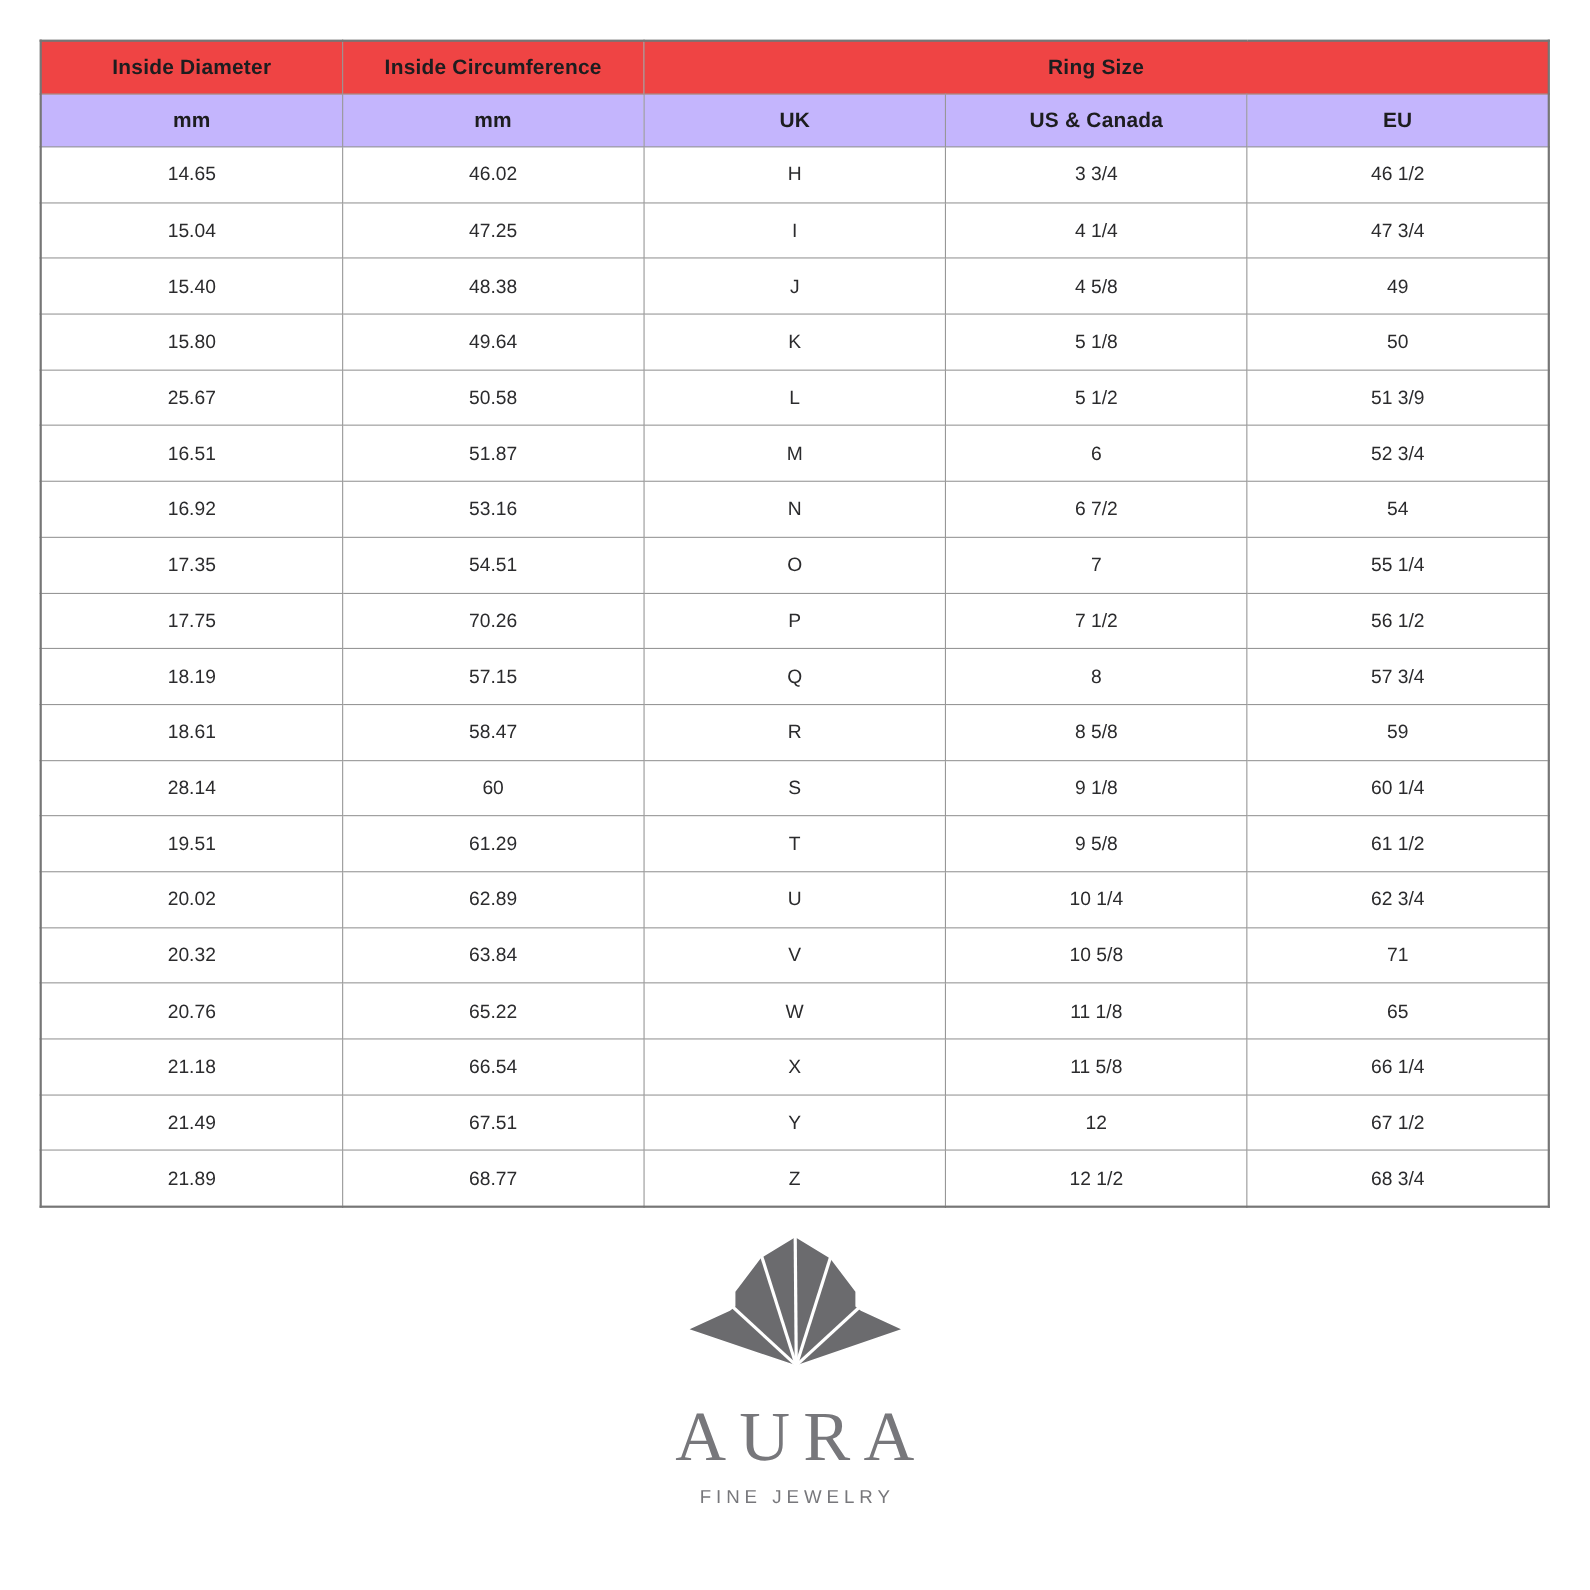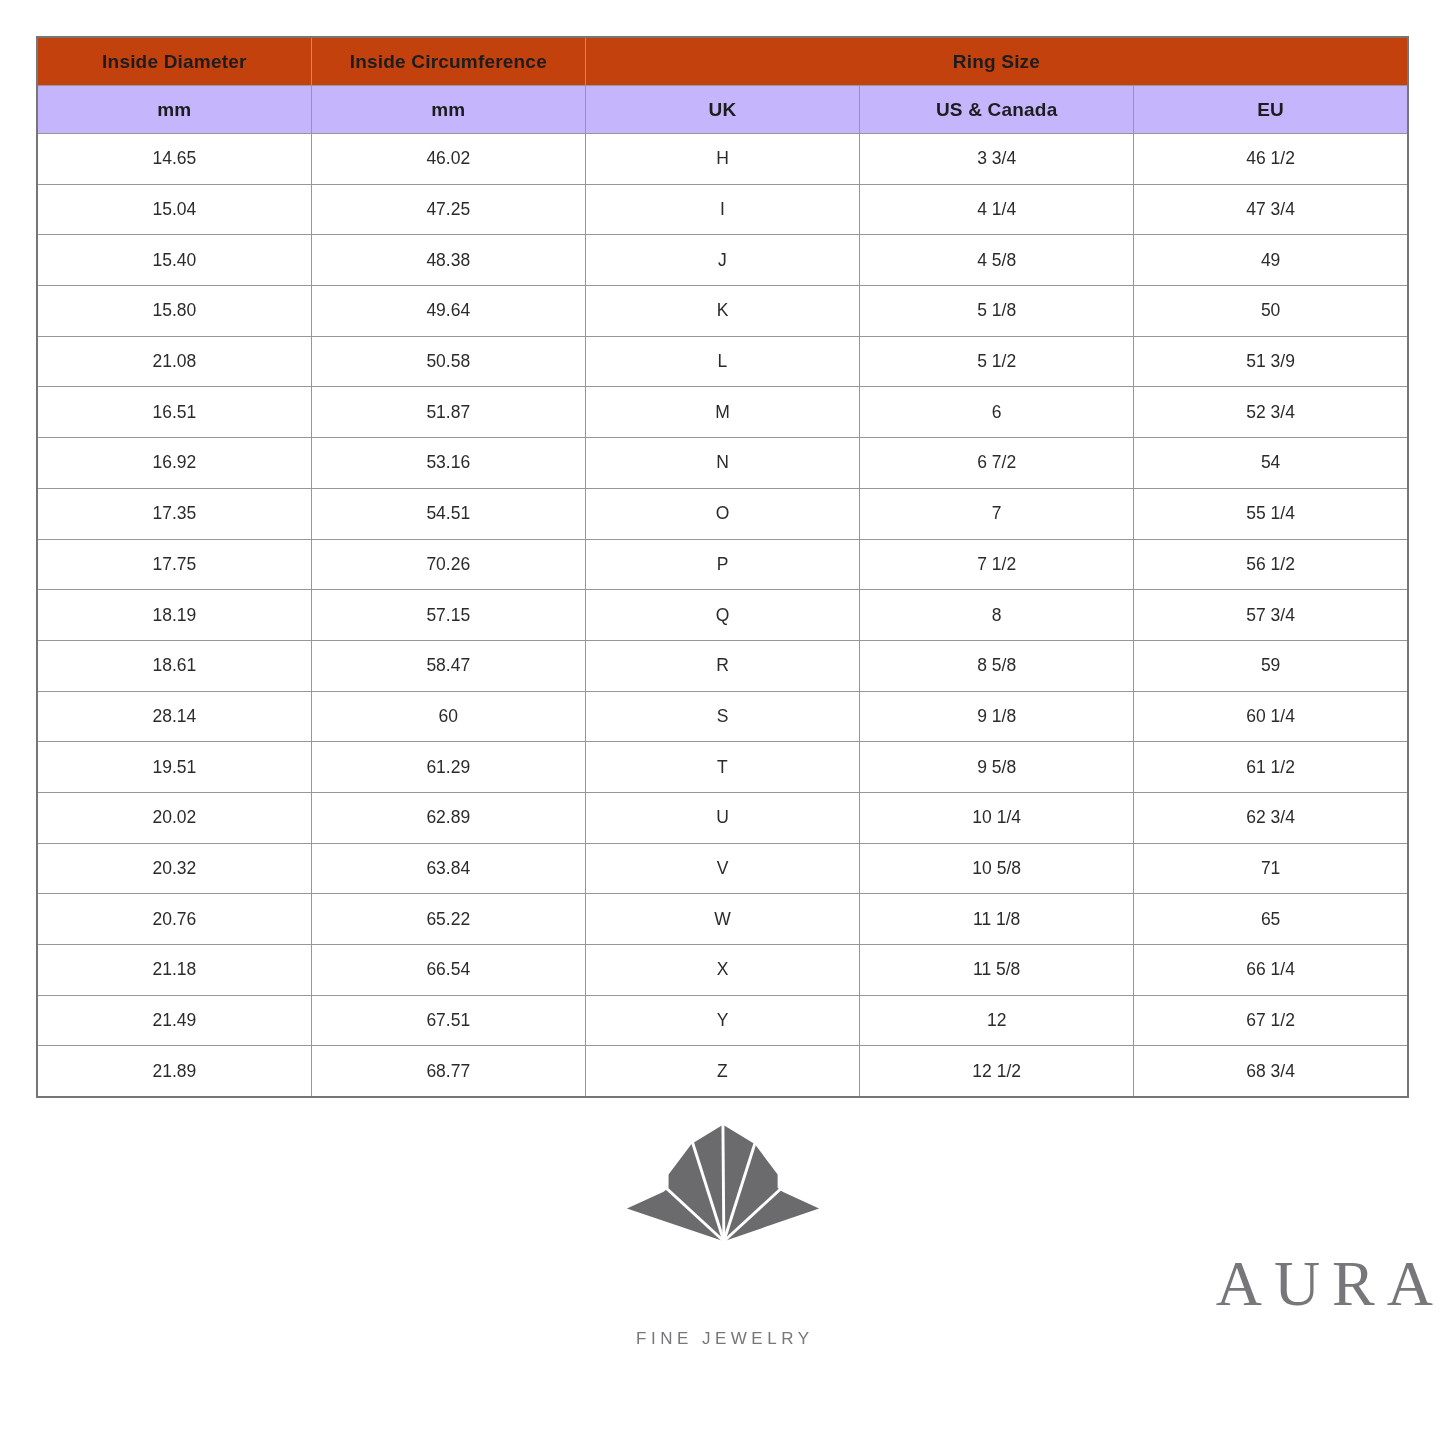--- a/index.html
+++ b/index.html
@@ -31,21 +31,21 @@
     padding: 0;
   }
   table.size-chart thead th {
     height: 47px;
     font-size: 19px;
     font-weight: 700;
     color: #1d1d1f;
     letter-spacing: 0.2px;
   }
   table.size-chart thead tr.main-head th {
-    background: #c2410c;
+    background: #ef4444;
   }
   table.size-chart thead tr.sub-head th {
     background: #c4b5fd;
   }
   table.size-chart tbody td {
     height: 49.7px;
     font-size: 17.5px;
     font-weight: 400;
     color: #2b2b2d;
     background: #ffffff;
@@ -57,29 +57,28 @@
     width: 1445px;
     text-align: center;
   }
   .fan-icon-svg {
     display: block;
     margin: 0 auto;
     width: 196px;
     height: 120px;
   }
   .brand-name {
-    margin-top: 8px;
+    margin-top: 30px;
     font-family: "Liberation Serif", "DejaVu Serif", serif;
     font-size: 64px;
     line-height: 1;
     letter-spacing: 12px;
     text-indent: 12px;
     color: #77777b;
     font-weight: 400;
-    text-align: right;
   }
   .brand-tagline {
     margin-top: 13px;
     font-size: 17px;
     letter-spacing: 4.5px;
     text-indent: 4.5px;
     color: #77777b;
     font-weight: 400;
   }
 </style>
@@ -134,21 +133,21 @@
             <td>49</td>
           </tr>
           <tr>
             <td>15.80</td>
             <td>49.64</td>
             <td>K</td>
             <td>5 1/8</td>
             <td>50</td>
           </tr>
           <tr>
-            <td>21.08</td>
+            <td>25.67</td>
             <td>50.58</td>
             <td>L</td>
             <td>5 1/2</td>
             <td>51 3/9</td>
           </tr>
           <tr>
             <td>16.51</td>
             <td>51.87</td>
             <td>M</td>
             <td>6</td>

